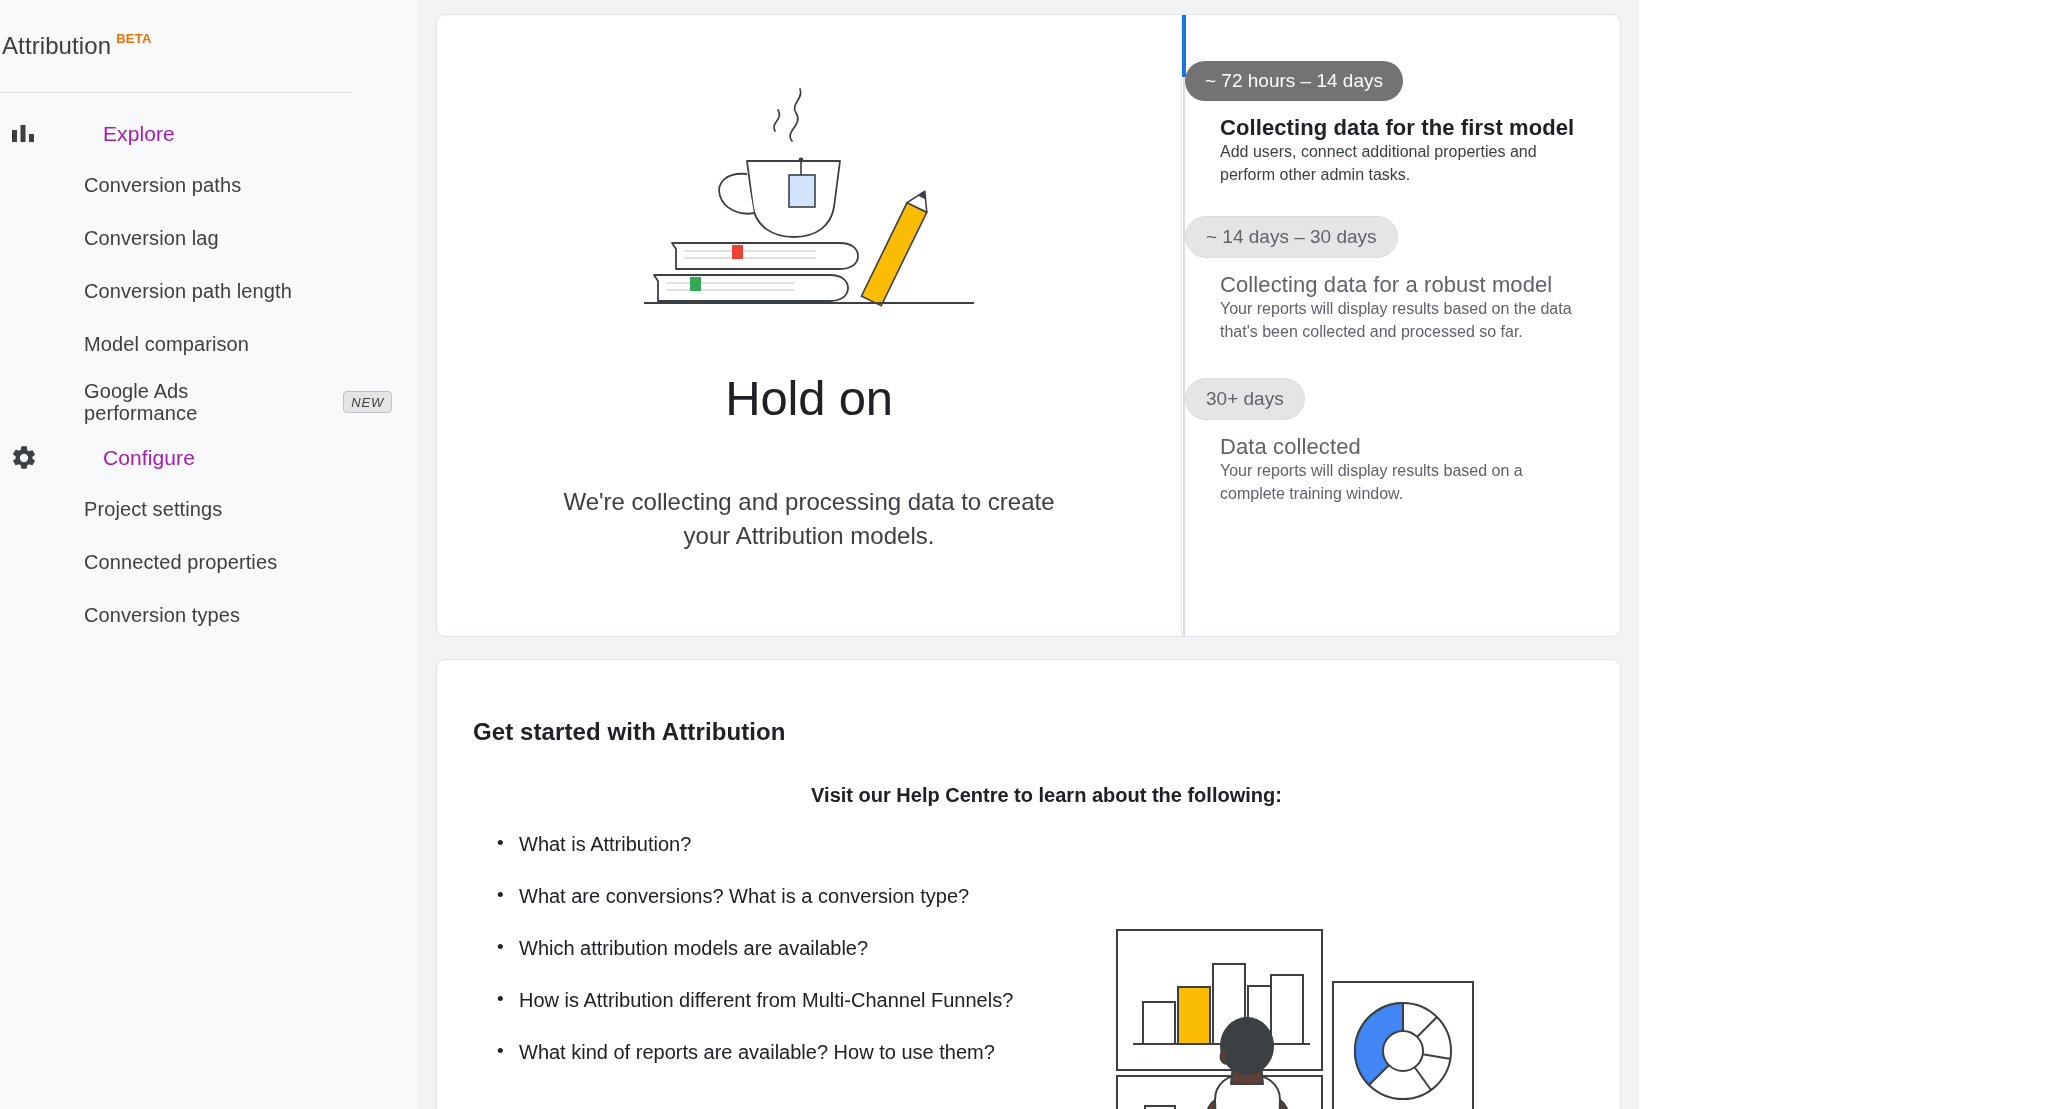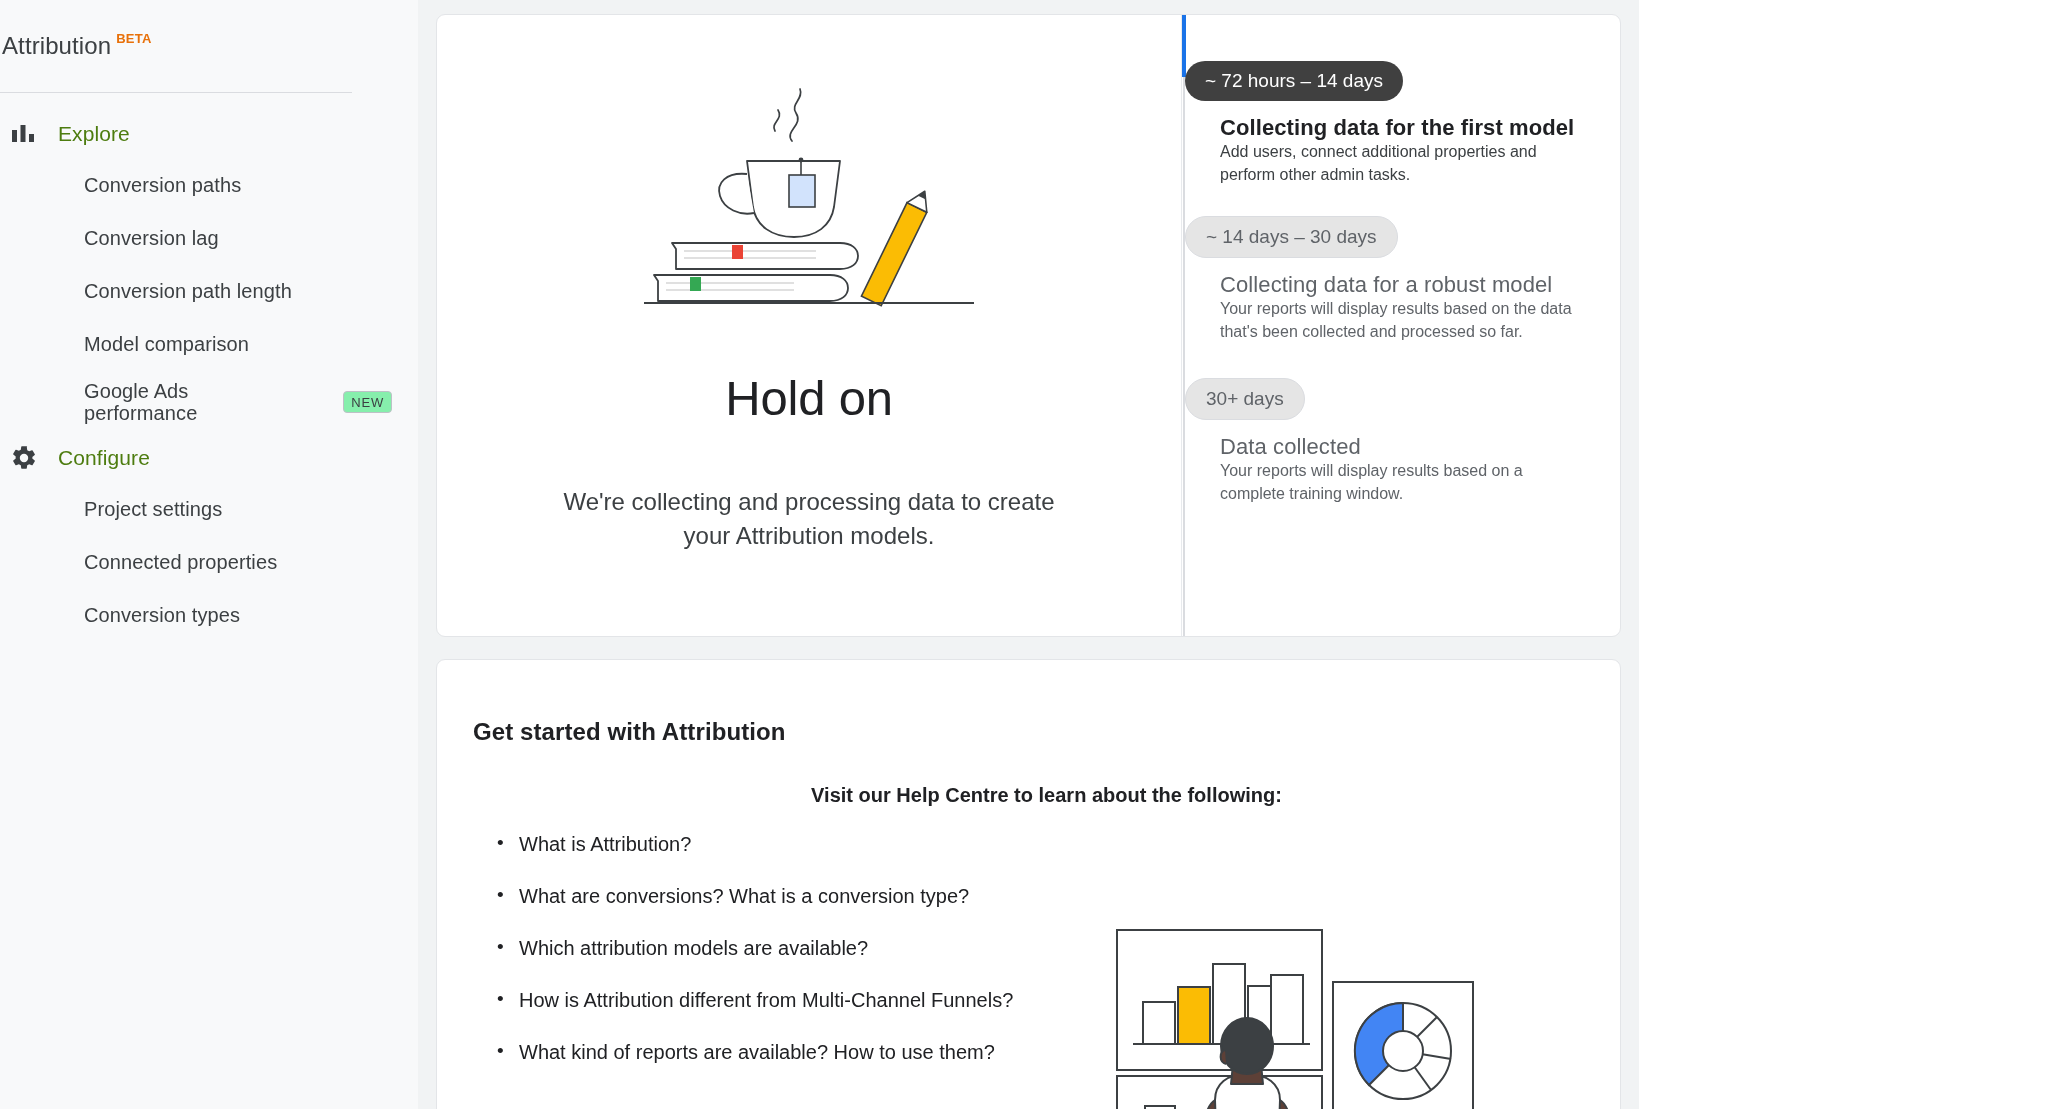--- a/index.html
+++ b/index.html
@@ -56,22 +56,23 @@
     cursor: pointer;
   }
   .nav-group .gicon {
     width: 32px; height: 32px;
     display: flex; align-items: center; justify-content: center;
     margin-right: 18px;
     flex: none;
   }
   .nav-group-label {
     font-size: 21px;
-    color: #4d7c0f;
+    color: #a21caf;
     letter-spacing: .1px;
+    margin-left: 45px;
   }
   .nav-item {
     display: flex;
     align-items: center;
     justify-content: space-between;
     height: 53px;
     padding-left: 84px;
     padding-right: 26px;
     cursor: pointer;
   }
@@ -82,22 +83,23 @@
     letter-spacing: .1px;
   }
   .nav-item.twoline { height: 62px; }
   .badge-new {
     font-size: 13px;
     color: #3c4043;
     border: 1px solid #bdc1c6;
     border-radius: 4px;
     padding: 3px 7px 2px 7px;
     letter-spacing: .8px;
-    background: #86efac;
+    background: #e5e5e5;
     flex: none;
+    font-style: italic;
   }
 
   
   .main {
     flex: 1;
     height: 1109px;
     background: #f1f3f4;
     padding: 14px 18px 0 18px;
     overflow: hidden;
   }
@@ -166,21 +168,21 @@
   .pill {
     display: inline-block;
     font-size: 19px;
     border-radius: 100px;
     padding: 9px 20px;
     white-space: nowrap;
     position: relative;
     left: -35px;
   }
   .pill.active {
-    background: #404040;
+    background: #737373;
     color: #ffffff;
   }
   .pill.inactive {
     background: #e5e5e5;
     color: #5f6368;
     border: 1px solid #dadce0;
   }
   .tl-heading {
     font-size: 22px;
     font-weight: 700;

